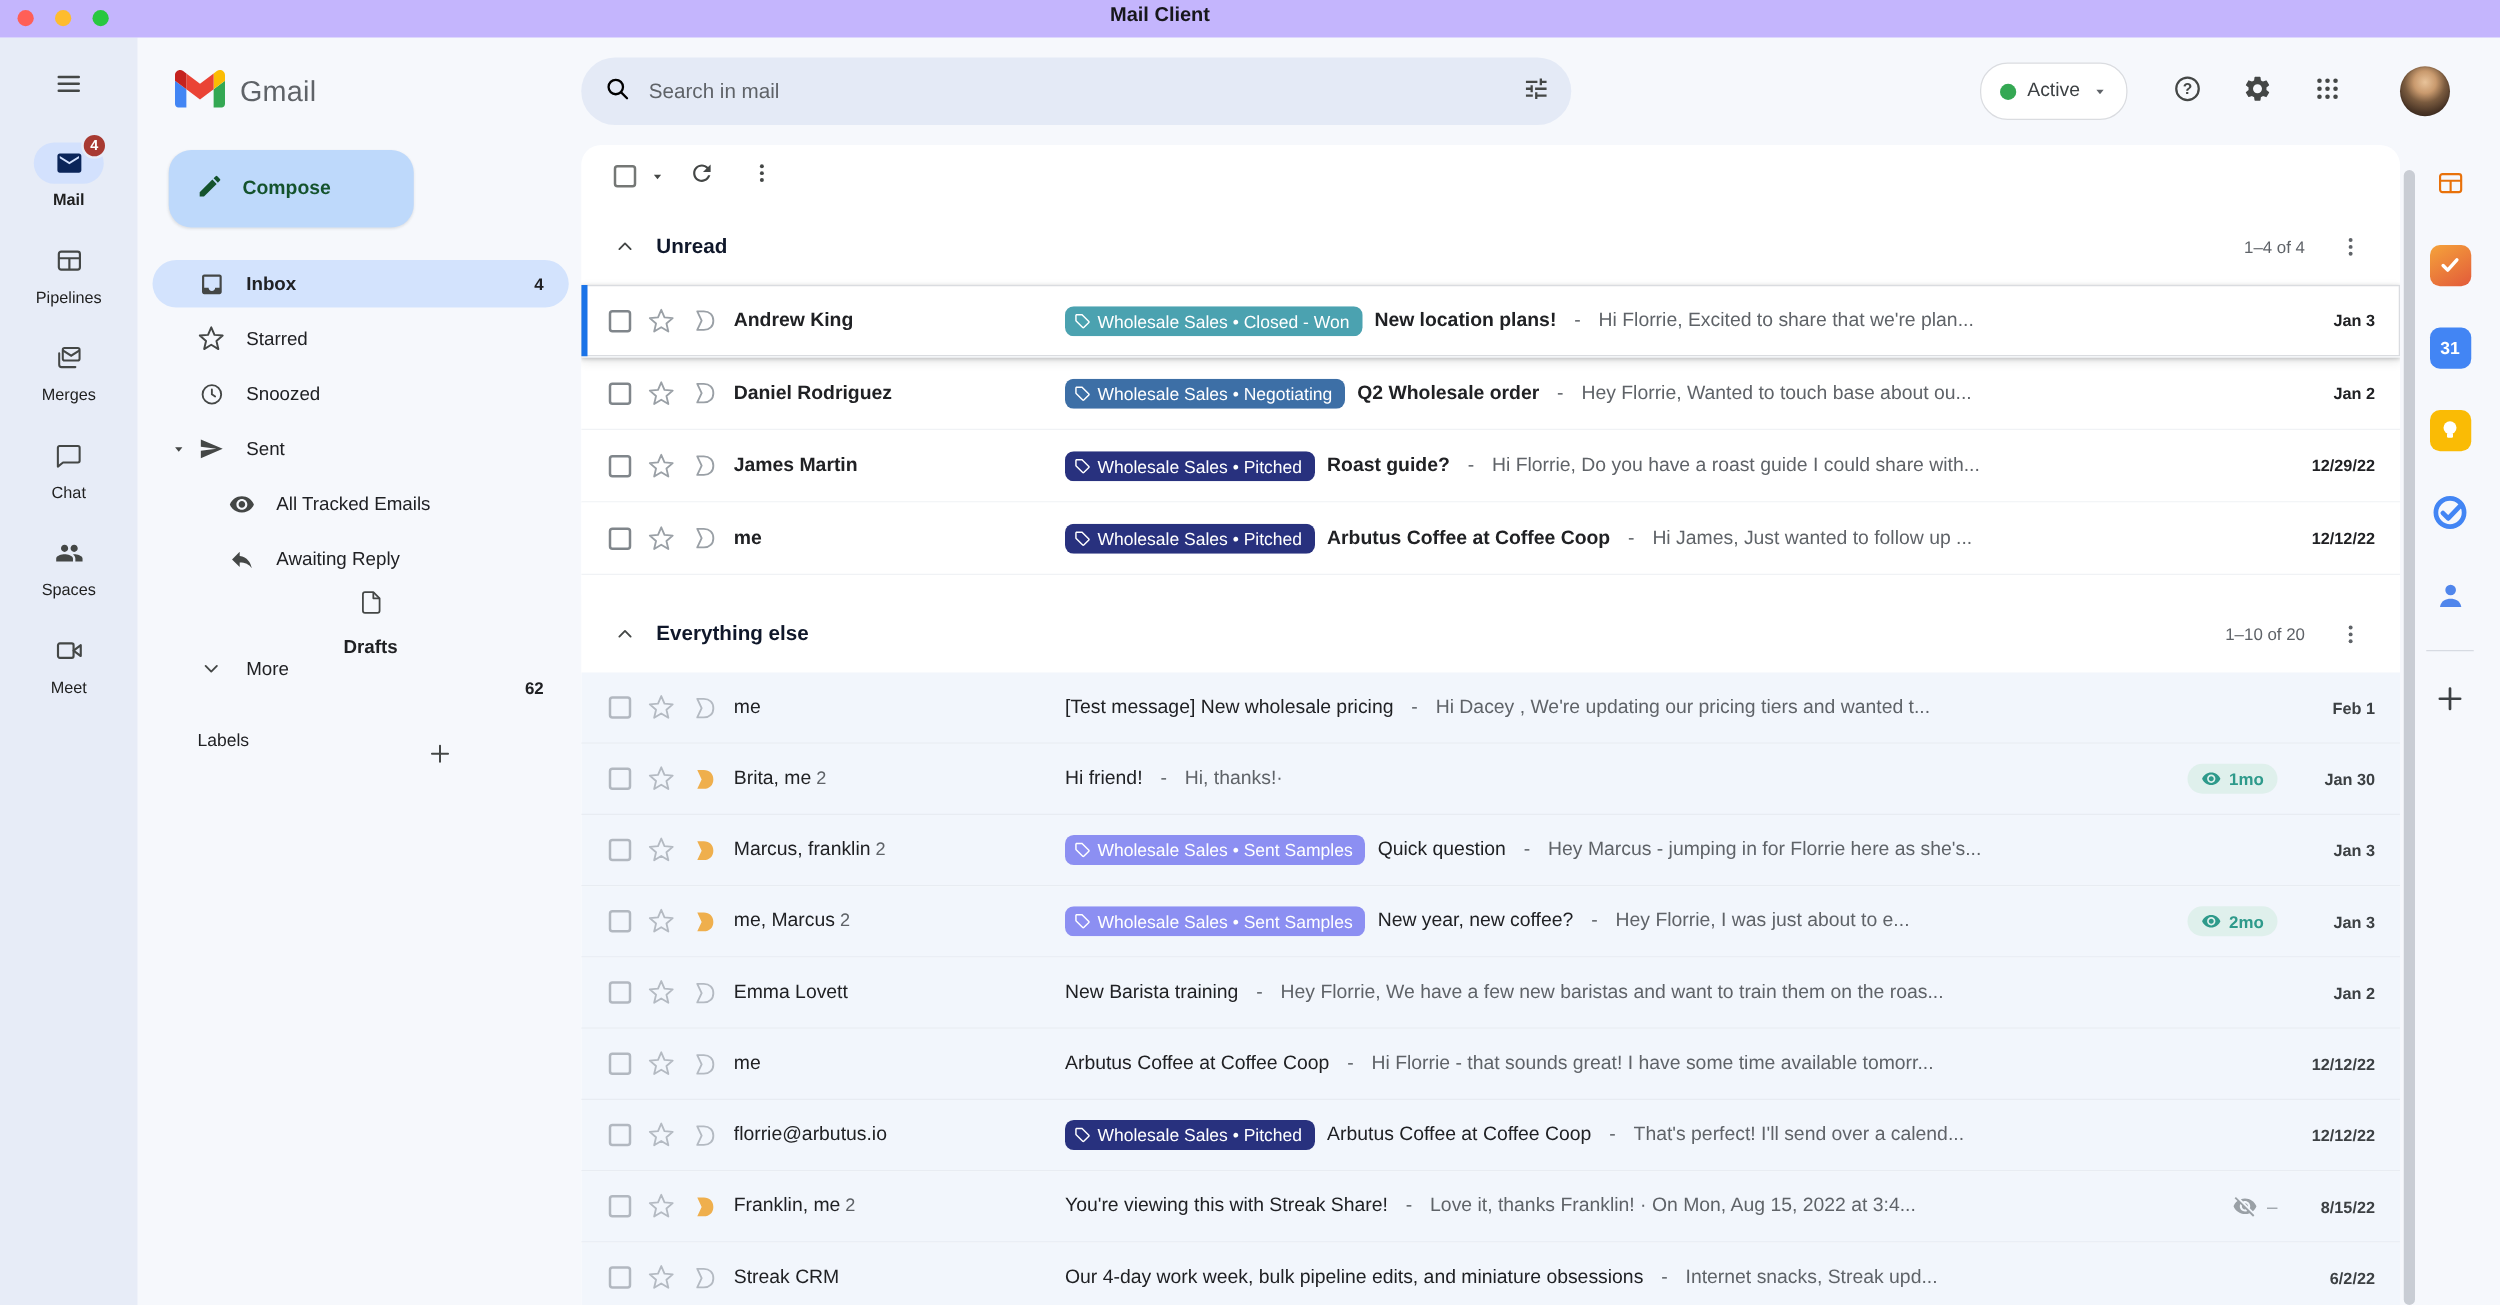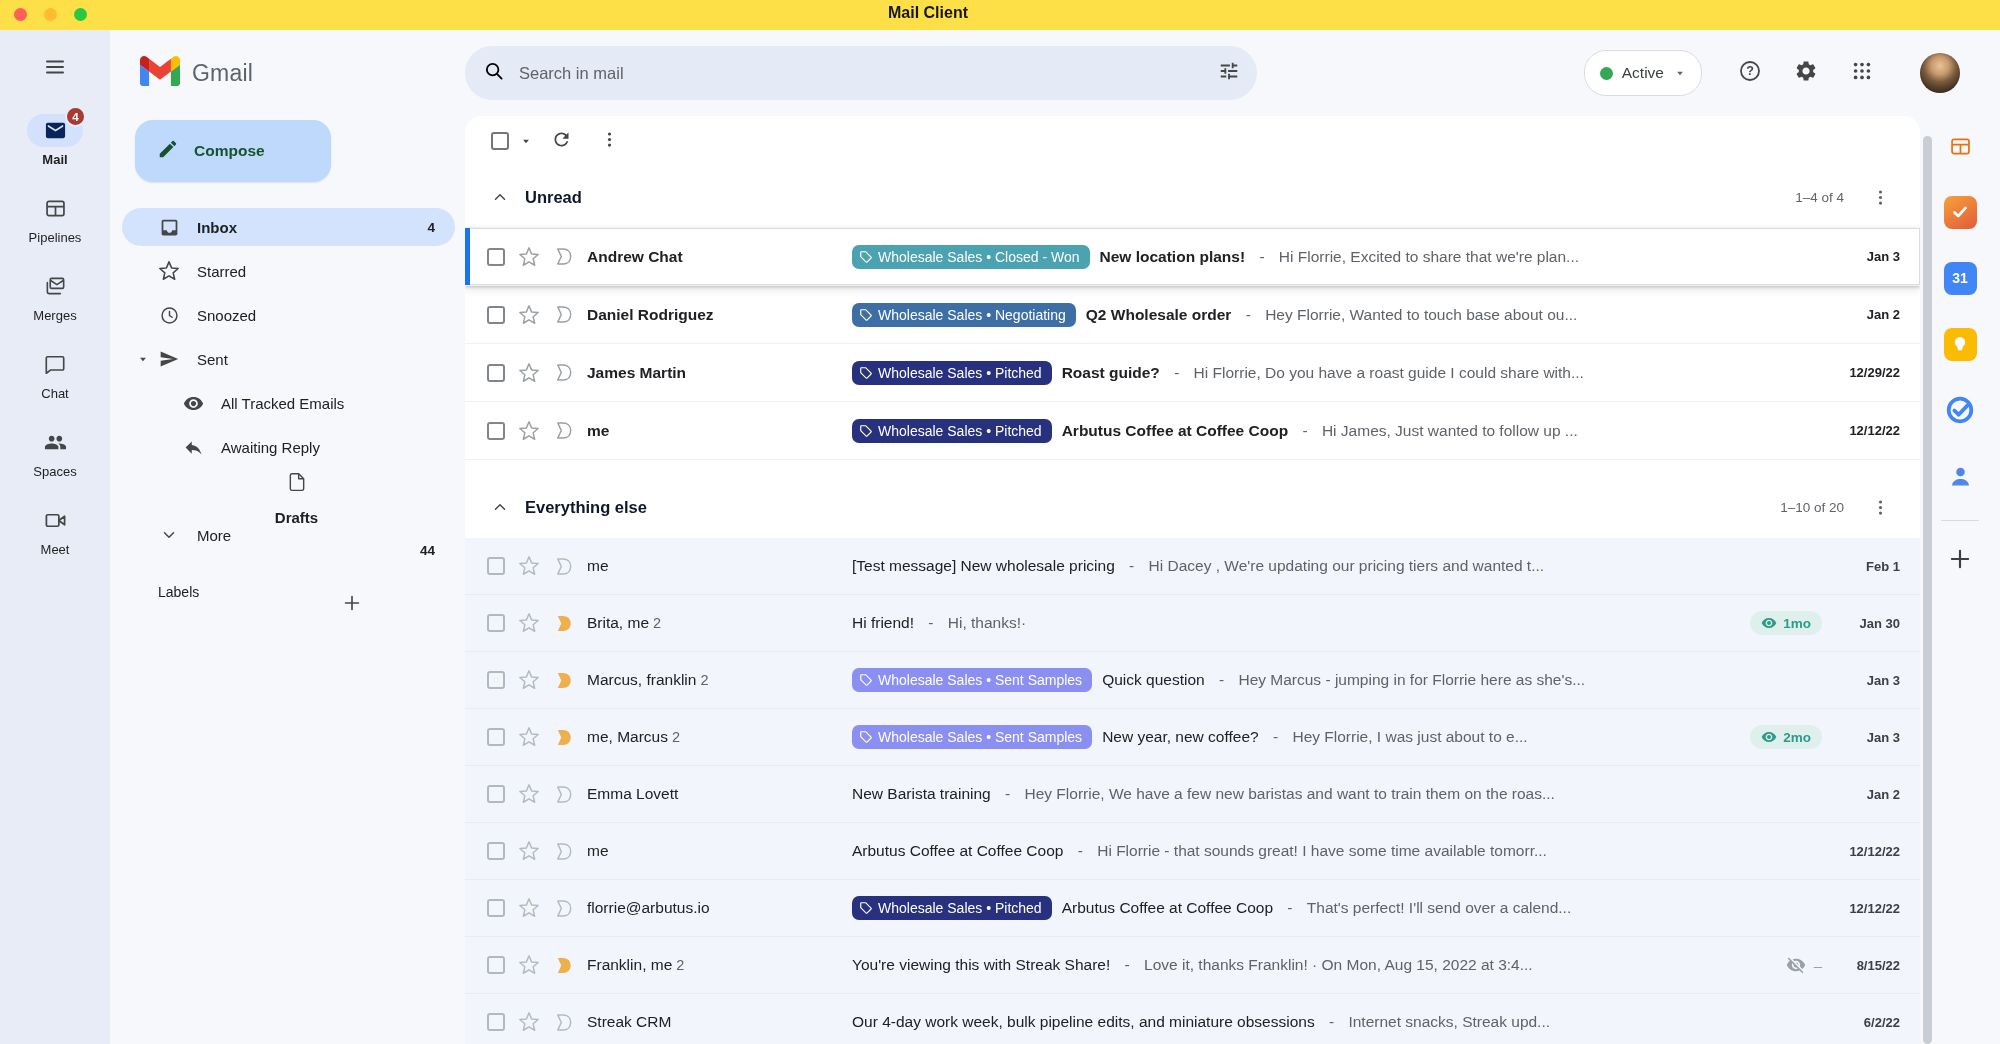--- a/index.html
+++ b/index.html
@@ -2,21 +2,21 @@
 <html><head>
 <meta charset="utf-8">
 <style>
   html,body{margin:0;padding:0;}
   body{
     width:2000px;height:1044px;position:relative;overflow:hidden;
     font-family:"Liberation Sans","DejaVu Sans",sans-serif;
     background:#f6f8fc;-webkit-font-smoothing:antialiased;
   }
   
-  .titlebar{position:absolute;top:0;left:0;right:0;height:30px;background:#fde047;z-index:5;}
+  .titlebar{position:absolute;top:0;left:0;right:0;height:30px;background:#c4b5fd;z-index:5;}
   .lights{position:absolute;left:14px;top:8px;display:flex;gap:17px;}
   .light{width:13px;height:13px;border-radius:50%;}
   .light.red{background:#ff5f57;}
   .light.yellow{background:#febc2e;}
   .light.green{background:#28c840;}
   .win-title{position:absolute;left:928px;top:4px;transform:translateX(-50%);
     font-size:16px;font-weight:700;color:#17171b;white-space:nowrap;}
   
   .app{position:absolute;top:30px;left:0;right:0;bottom:0;
     display:grid;grid-template-columns:110px 355px 1455px 80px;grid-template-rows:86px 1fr;
@@ -342,21 +342,21 @@
           <span>Awaiting Reply</span>
         </div>
         <div class="side-item bold">
           <span class="ic">
             <svg width="20" height="20" viewBox="0 0 24 24" xmlns="http://www.w3.org/2000/svg">
               <path d="M14 2H6a2 2 0 0 0-2 2v16a2 2 0 0 0 2 2h12a2 2 0 0 0 2-2V8z" stroke="currentColor" fill="none" stroke-width="1.7" stroke-linejoin="round"></path>
               <path d="M14 2v6h6" stroke="currentColor" fill="none" stroke-width="1.7" stroke-linejoin="round"></path>
             </svg>
           </span>
           <span>Drafts</span>
-          <span class="cnt">44</span>
+          <span class="cnt">62</span>
         </div>
         <div class="side-item">
           <span class="ic">
             <svg width="18" height="18" viewBox="0 0 24 24" xmlns="http://www.w3.org/2000/svg">
               <path d="M6 9l6 6 6-6" stroke="currentColor" fill="none" stroke-width="2" stroke-linecap="round" stroke-linejoin="round"></path>
             </svg>
           </span>
           <span>More</span>
         </div>
       </div>
@@ -419,21 +419,21 @@
               <span class="star">
                 <svg width="22" height="22" viewBox="0 0 24 24" xmlns="http://www.w3.org/2000/svg">
                   <path d="M12 17.27L18.18 21l-1.64-7.03L22 9.24l-7.19-.61L12 2 9.19 8.63 2 9.24l5.46 4.73L5.82 21 12 17.27z" stroke="currentColor" fill="none" stroke-width="1.6" stroke-linejoin="round"></path>
                 </svg>
               </span>
               <span class="streak-ic outline">
                 <svg width="21" height="21" viewBox="0 0 24 24" xmlns="http://www.w3.org/2000/svg">
                   <path d="M5.5 3.5h6c5.2 0 8.7 3.4 8.7 8.5s-3.5 8.5-8.7 8.5h-6l4-8.5z" stroke="currentColor" fill="none" stroke-width="1.7" stroke-linejoin="round"></path>
                 </svg>
               </span>
-              <span class="sender"><span>Andrew Chat</span></span>
+              <span class="sender"><span>Andrew King</span></span>
               <span class="content">
                 <span class="pl-badge" style="background: rgb(75, 162, 176);">
                   <span style="display: flex;">
                     <svg width="14" height="14" viewBox="0 0 24 24" xmlns="http://www.w3.org/2000/svg">
                       <path fill="currentColor" d="M21.41 11.58l-9-9C12.05 2.22 11.55 2 11 2H4c-1.1 0-2 .9-2 2v7c0 .55.22 1.05.59 1.42l9 9c.36.36.86.58 1.41.58.55 0 1.05-.22 1.41-.59l7-7c.37-.36.59-.86.59-1.41 0-.55-.23-1.06-.59-1.42zM13 20.01 4 11V4h7v-.01l9 9-7 7.02z"></path>
                     </svg>
                   </span>
                   <span>Wholesale Sales • Closed - Won</span>
                 </span>
                 <span class="subj">New location plans!</span>

